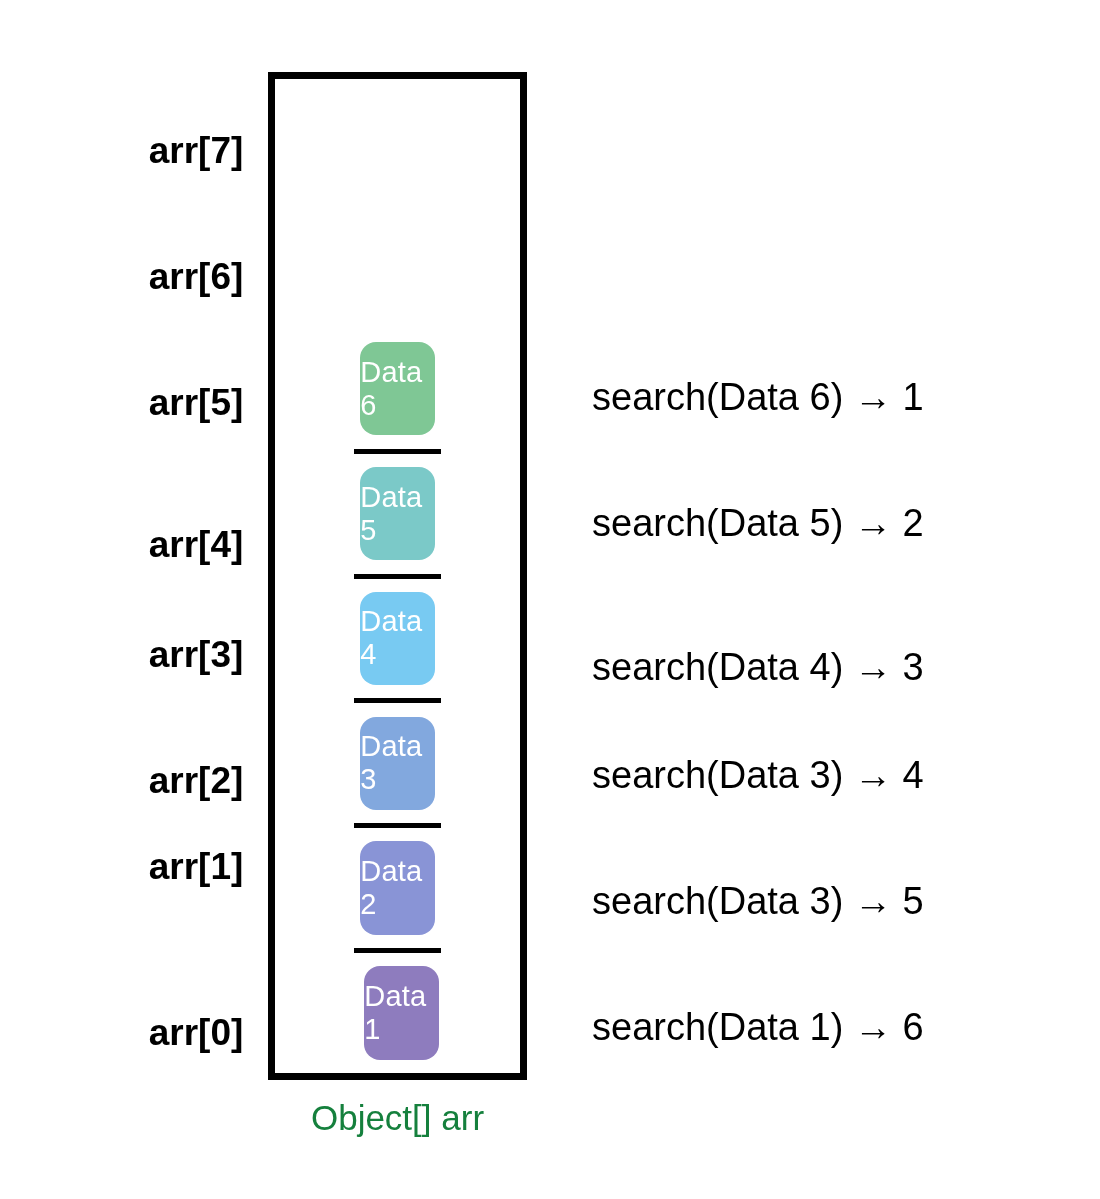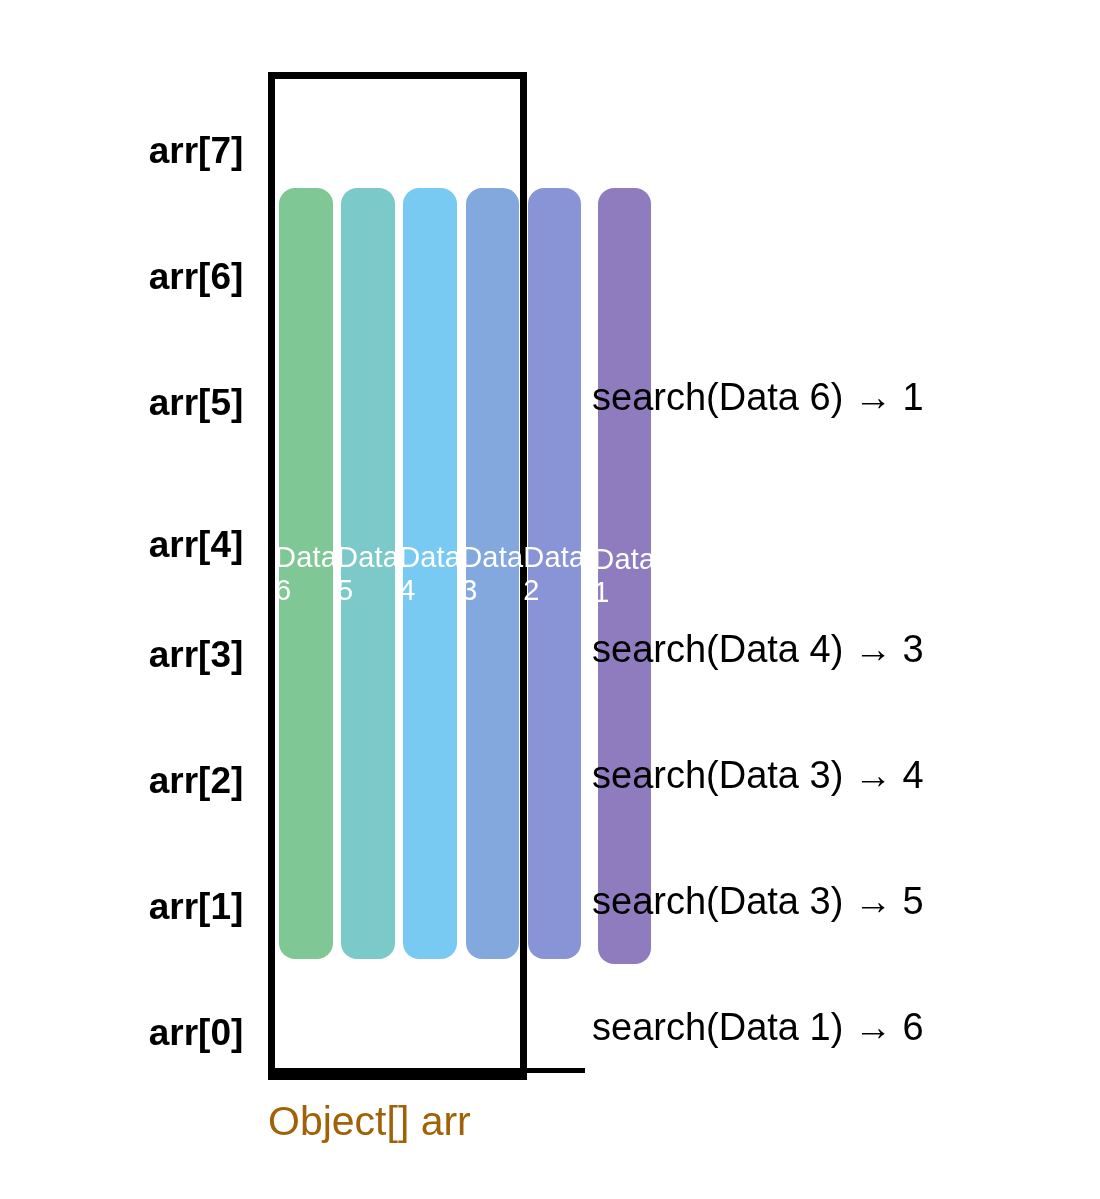--- a/index.html
+++ b/index.html
@@ -27,21 +27,22 @@
   #array-box {
     position: absolute;
     left: 268px;
     top: 72px;
     width: 259px;
     height: 1008px;
     box-sizing: border-box;
     border: 7px solid #000000;
     background: #ffffff;
     display: flex;
-    flex-direction: row;
+    flex-direction: column;
+    align-items: center;
   }
 
   .array-cell {
     flex: 1 1 0;
     position: relative;
     box-sizing: border-box;
     border-bottom: 5px solid #000000;
     display: flex;
     align-items: center;
     justify-content: center;
@@ -94,40 +95,40 @@
     font-family: "Liberation Sans", sans-serif;
     text-align: right;
   }
 
   
   #array-caption {
     position: absolute;
     left: 268px;
     top: 1098px;
     width: 259px;
-    text-align: left;
-    font-size: 41px;
+    text-align: center;
+    font-size: 35px;
     font-weight: 400;
-    color: #a16207;
+    color: #15803d;
     white-space: nowrap;
     font-family: "Liberation Sans", sans-serif;
   }
 </style>
 </head>
 <body>
 
 <div id="array-diagram">
 
   <div class="index-label" style="top:132px">arr[7]</div>
   <div class="index-label" style="top:258px">arr[6]</div>
   <div class="index-label" style="top:384px">arr[5]</div>
   <div class="index-label" style="top:526px">arr[4]</div>
   <div class="index-label" style="top:636px">arr[3]</div>
   <div class="index-label" style="top:762px">arr[2]</div>
-  <div class="index-label" style="top:888px">arr[1]</div>
+  <div class="index-label" style="top:848px">arr[1]</div>
   <div class="index-label" style="top:1014px">arr[0]</div>
 
   <div id="array-box">
     <div class="array-cell">
       <div class="data-pill empty"></div>
     </div>
     <div class="array-cell">
       <div class="data-pill empty"></div>
     </div>
     <div class="array-cell">
@@ -144,20 +145,21 @@
     </div>
     <div class="array-cell">
       <div class="data-pill" style="background:#8994D6">Data 2</div>
     </div>
     <div class="array-cell">
       <div class="data-pill" style="background:#8E7CBE">Data 1</div>
     </div>
   </div>
 
   <div class="search-line" style="top:378px">search(Data 6) → 1</div>
-  <div class="search-line" style="top:630px">search(Data 4) → 3</div>
+  <div class="search-line" style="top:504px">search(Data 5) → 2</div>
+  <div class="search-line" style="top:648px">search(Data 4) → 3</div>
   <div class="search-line" style="top:756px">search(Data 3) → 4</div>
   <div class="search-line" style="top:882px">search(Data 3) → 5</div>
   <div class="search-line" style="top:1008px">search(Data 1) → 6</div>
 
   <div id="array-caption">Object[] arr</div>
 
 </div>
 
 </body></html>

